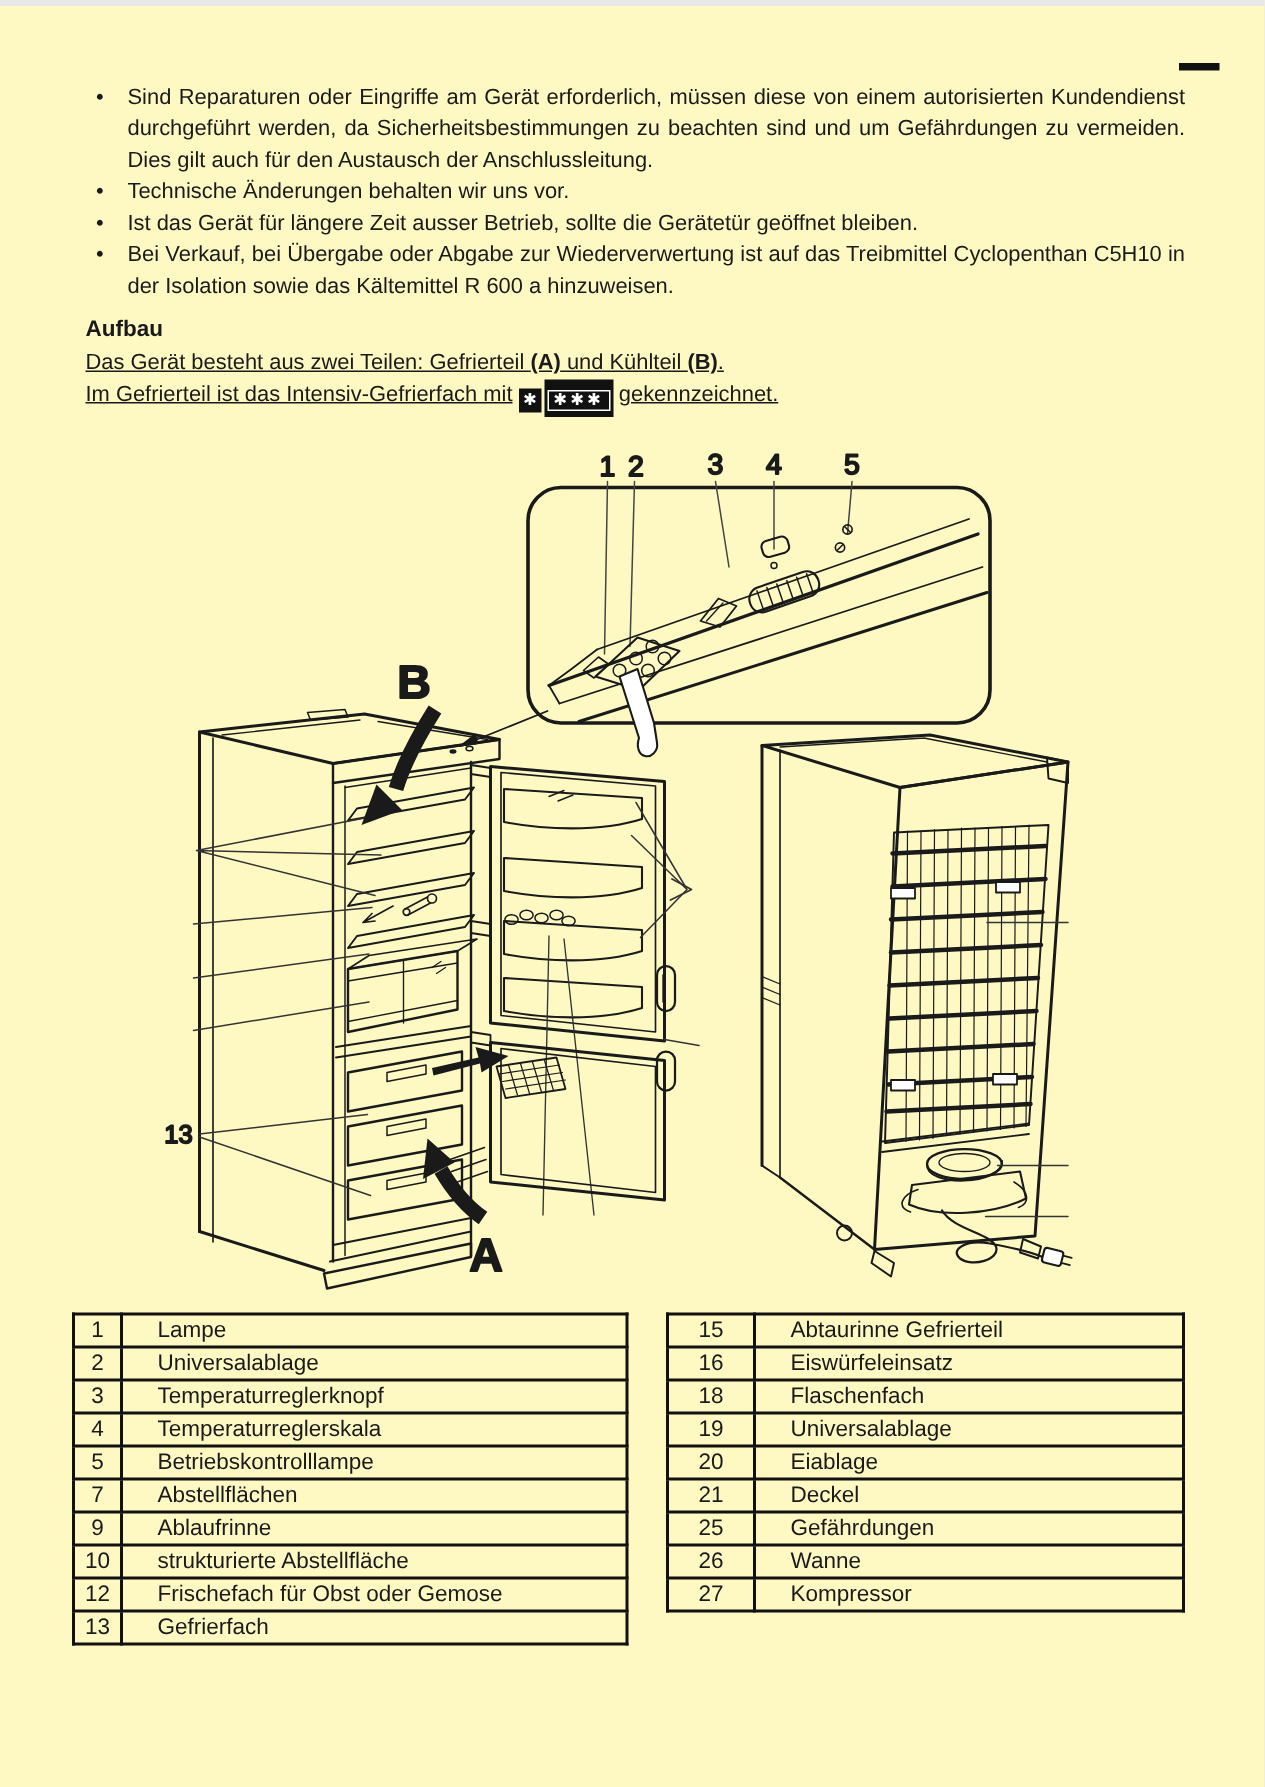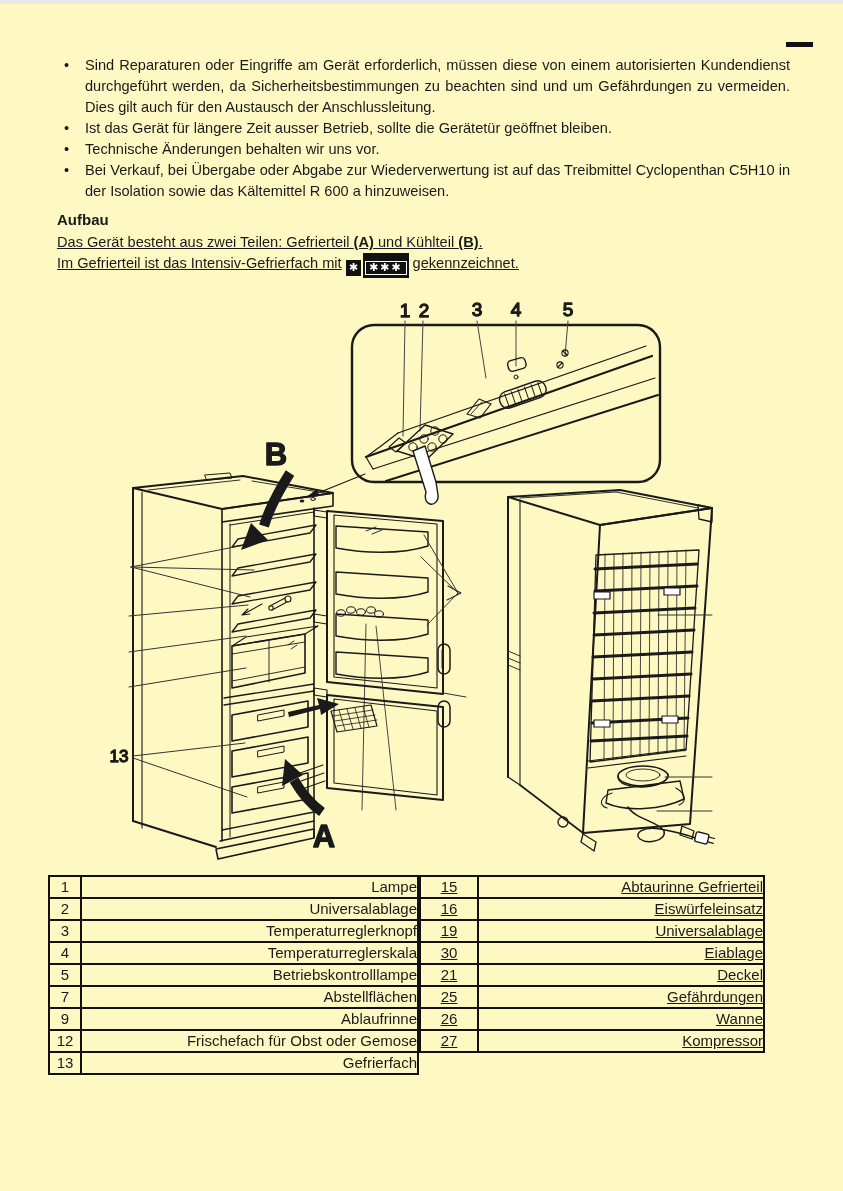--- a/index.html
+++ b/index.html
@@ -21,38 +21,38 @@
   .fsym-3{display:inline-block;background:#111;padding:2px;margin-left:2px;}
   .fsym-3-inner{display:inline-block;border:1px solid #fff;color:#fff;font-size:11px;line-height:12px;padding:0 3px;letter-spacing:2px;font-weight:bold;}
   svg.diagram{position:absolute;left:0;top:285px;}
   svg.diagram text{font-family:"Liberation Sans",sans-serif;fill:#1a1a1a;}
   .co-num{font-size:19px;}
   .co-13{font-size:17px;}
   .co-letter{font-size:31px;font-weight:bold;}
   table.parts{position:absolute;border-collapse:collapse;font-size:15px;color:#1a1a1a;table-layout:fixed;}
   table.parts td{border:2px solid #111;height:20px;line-height:20px;padding:0;overflow:hidden;white-space:nowrap;}
   table.left-table{left:48px;top:871px;width:371px;}
-  table.right-table{left:419px;top:871px;width:346px;text-decoration:underline;}
+  table.right-table{left:444px;top:871px;width:346px;}
   table.parts td.c-num{text-align:center;}
   table.left-table td.c-num{width:30px;}
   table.right-table td.c-num{width:56px;}
-  table.parts td.c-label{padding-left:23px;text-align:right;}
+  table.parts td.c-label{padding-left:23px;}
 </style>
 </head>
 <body>
 
 <div class="page">
 
   <div class="page-marker"></div>
 
   <div class="content">
     <ul class="bullets">
       <li>Sind Reparaturen oder Eingriffe am Gerät erforderlich, müssen diese von einem autorisierten Kundendienst durchgeführt werden, da Sicherheitsbestimmungen zu beachten sind und um Gefährdungen zu vermeiden. Dies gilt auch für den Austausch der Anschlussleitung.</li>
+      <li>Technische Änderungen behalten wir uns vor.</li>
       <li>Ist das Gerät für längere Zeit ausser Betrieb, sollte die Gerätetür geöffnet bleiben.</li>
-      <li>Technische Änderungen behalten wir uns vor.</li>
       <li>Bei Verkauf, bei Übergabe oder Abgabe zur Wiederverwertung ist auf das Treibmittel Cyclopenthan C5H10 in der Isolation sowie das Kältemittel R 600 a hinzuweisen.</li>
     </ul>
 
     <div class="aufbau">
       <h3>Aufbau</h3>
       <p><span>Das Gerät besteht aus zwei Teilen: Gefrierteil </span><b>(A)</b><span> und Kühlteil </span><b>(B)</b><span>.</span></p>
       <p><span>Im Gefrierteil ist das Intensiv-Gefrierfach mit</span><span class="fsym"><span class="fsym-1">✱</span><span class="fsym-3"><span class="fsym-3-inner">✱✱✱</span></span></span><span>gekennzeichnet.</span></p>
     </div>
   </div>
 
@@ -341,45 +341,53 @@
         </tr>
         <tr>
           <td class="c-num">7</td>
           <td class="c-label">Abstellflächen</td>
         </tr>
         <tr>
           <td class="c-num">9</td>
           <td class="c-label">Ablaufrinne</td>
         </tr>
         <tr>
+          <td class="c-num">10</td>
+          <td class="c-label">strukturierte Abstellfläche</td>
+        </tr>
+        <tr>
           <td class="c-num">12</td>
           <td class="c-label">Frischefach für Obst oder Gemose</td>
         </tr>
         <tr>
           <td class="c-num">13</td>
           <td class="c-label">Gefrierfach</td>
         </tr>
       </tbody>
   </table>
   <table class="parts right-table">
     <tbody id="tbody-right">
         <tr>
           <td class="c-num">15</td>
           <td class="c-label">Abtaurinne Gefrierteil</td>
         </tr>
         <tr>
           <td class="c-num">16</td>
           <td class="c-label">Eiswürfeleinsatz</td>
         </tr>
         <tr>
+          <td class="c-num">18</td>
+          <td class="c-label">Flaschenfach</td>
+        </tr>
+        <tr>
           <td class="c-num">19</td>
           <td class="c-label">Universalablage</td>
         </tr>
         <tr>
-          <td class="c-num">30</td>
+          <td class="c-num">20</td>
           <td class="c-label">Eiablage</td>
         </tr>
         <tr>
           <td class="c-num">21</td>
           <td class="c-label">Deckel</td>
         </tr>
         <tr>
           <td class="c-num">25</td>
           <td class="c-label">Gefährdungen</td>
         </tr>

